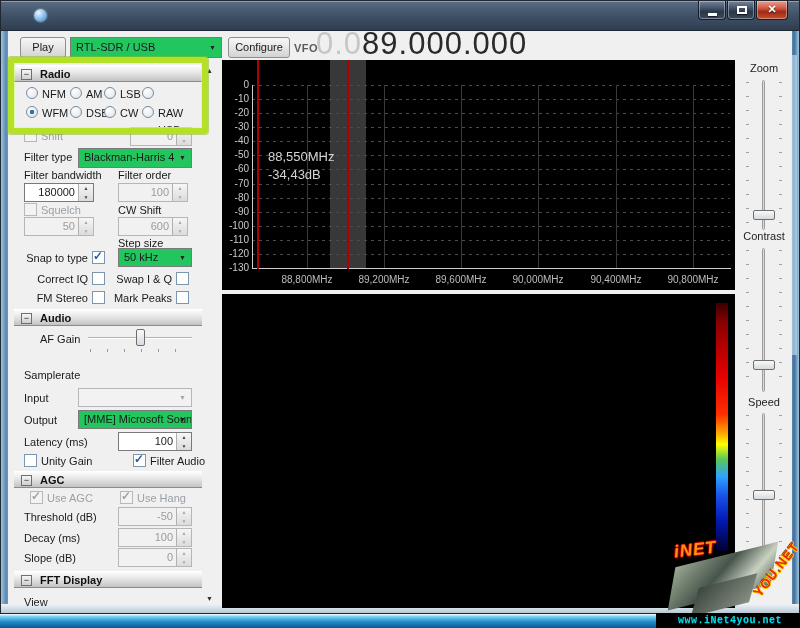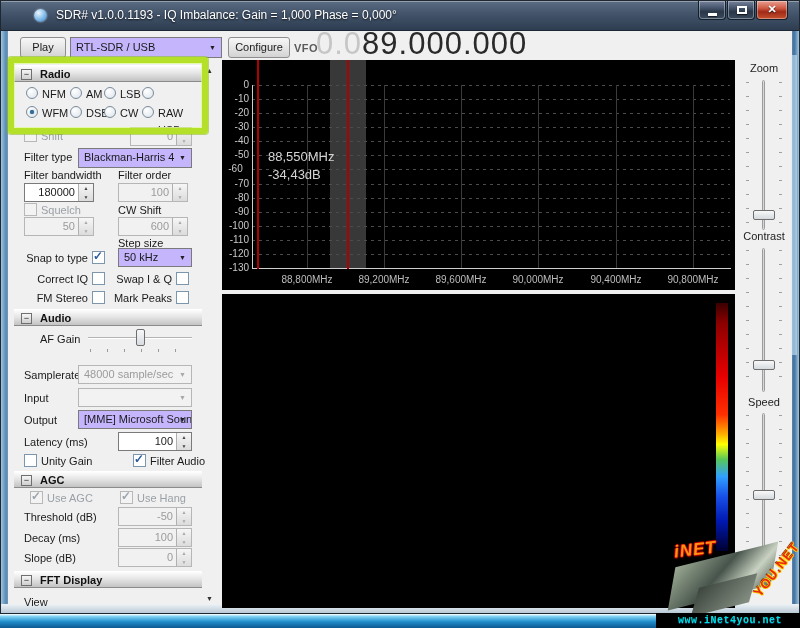--- a/index.html
+++ b/index.html
@@ -30,21 +30,21 @@
   #brd-left { left:1px; top:31px; width:7px; height:573px; background:linear-gradient(90deg,#9fc6de,#5a8ab4 70%,#6f97ba); }
   #brd-right { left:792px; top:31px; width:7px; height:573px; background:linear-gradient(270deg,#9fc6de,#3f6f9e 70%,#5d88ae); }
   #brd-right-shine { left:791px; top:55px; width:6px; height:300px; background:rgba(215,238,252,.55); }
   #brd-bottom { left:1px; top:604px; width:798px; height:9px; background:linear-gradient(180deg,#eef3f7,#b9c9d5); }
   #strip-teal { left:0; top:614px; width:800px; height:14px;
     background:linear-gradient(180deg,#ffffff 0%,#7fd2f2 18%,#1f8dcc 55%,#0a5890 100%); }
 
   
   .btn { border:1px solid #8e8e8e; border-radius:3px; background:linear-gradient(180deg,#f7f7f7,#e8e8e8 45%,#d3d3d3);
     font-size:11px; text-align:center; line-height:19px; color:#1a1a1a; }
-  .dd { border:1px solid #7a7a7a; background:#c4b5fd; font-size:11px; line-height:17px; padding-left:5px; white-space:nowrap; overflow:hidden; }
+  .dd { border:1px solid #7a7a7a; background:#22c55e; font-size:11px; line-height:17px; padding-left:5px; white-space:nowrap; overflow:hidden; }
   .dd .arr { position:absolute; right:2px; top:0; bottom:0; width:13px; text-align:center; font-size:7px; line-height:17px; color:#202020; }
   .dd.dis { background:#f2f2f2; border-color:#b6b6b6; color:#9b9b9b; }
   .dd.dis .arr { color:#a8a8a8; }
   #vfo-label { color:#5a5a5a; font-size:11px; font-weight:bold; letter-spacing:.5px; }
   #freq { font-size:31px; font-weight:300; letter-spacing:1px; color:#2a2a2a; white-space:nowrap; }
   #freq .dim { color:#c6c6c6; }
 
   
   .group-hdr { left:14px; width:188px; height:17px; background:linear-gradient(180deg,#fdfdfd,#e6e6e6 45%,#c3c3c3);
     border-top:1px solid #ffffff; border-bottom:1px solid #8b8b8b; }
@@ -127,21 +127,20 @@
 <body>
 
 <div id="app">
 
   <div id="win" class="abs"></div>
 
   <div id="titlebar" class="abs">
       <div class="hl"></div>
     </div>
   <div id="app-icon" class="abs"></div>
-  <div id="title-text" class="abs">SDR# v1.0.0.1193 - IQ Imbalance: Gain = 1,000 Phase = 0,000°</div>
   <div class="abs capbtn" style="left:698px;width:28px;">
       <span class="cap-glyph-min"></span>
     </div>
   <div class="abs capbtn" style="left:727px;width:28px;">
       <span class="cap-glyph-max"></span>
     </div>
   <div class="abs capbtn close" style="left:756px;width:32px;">
       <span class="cap-glyph-x">✕</span>
     </div>
 
@@ -255,24 +254,20 @@
   <div class="abs group-hdr" style="top:309px;">
     <span class="collapse-btn">−</span>
     <span class="hdr-label">Audio</span>
   </div>
   <span class="abs lbl" style="left:24px;top:333px;margin-left:16px;">AF Gain</span>
   <div class="abs hslider-track" style="left:88px;top:337px;width:104px;"></div>
   <div class="abs hthumb" style="left:136px;top:329px;"></div>
   <div class="abs hticks" style="left:90px;top:349px;width:102px;"></div>
 
   <span class="abs lbl" style="left:24px;top:369px;">Samplerate</span>
-  <div class="abs dd dis" style="left:78px;top:365px;width:114px;height:19px;">
-    <span>48000 sample/sec</span>
-    <span class="arr">▼</span>
-  </div>
   <span class="abs lbl" style="left:24px;top:392px;">Input</span>
   <div class="abs dd dis" style="left:78px;top:388px;width:114px;height:19px;">
     <span class="arr">▼</span>
   </div>
   <span class="abs lbl" style="left:24px;top:414px;">Output</span>
   <div class="abs dd" style="left:78px;top:410px;width:114px;height:19px;">
     <span>[MME] Microsoft Sound</span>
     <span class="arr">▼</span>
   </div>
   <span class="abs lbl" style="left:24px;top:436px;">Latency (ms)</span>
@@ -362,21 +357,21 @@
       </div>
     <div id="axis-v" class="abs"></div>
     <div id="axis-h" class="abs"></div>
     <div id="db-labels">
         <div class="db-lbl" style="top: 19px;">0</div>
         <div class="db-lbl" style="top: 33.08px;">-10</div>
         <div class="db-lbl" style="top: 47.16px;">-20</div>
         <div class="db-lbl" style="top: 61.24px;">-30</div>
         <div class="db-lbl" style="top: 75.32px;">-40</div>
         <div class="db-lbl" style="top: 89.4px;">-50</div>
-        <div class="db-lbl" style="top: 103.48px; text-align: center;">-60</div>
+        <div class="db-lbl" style="top: 103.48px;">-60</div>
         <div class="db-lbl" style="top: 117.56px;">-70</div>
         <div class="db-lbl" style="top: 131.64px;">-80</div>
         <div class="db-lbl" style="top: 145.72px;">-90</div>
         <div class="db-lbl" style="top: 159.8px;">-100</div>
         <div class="db-lbl" style="top: 173.88px;">-110</div>
         <div class="db-lbl" style="top: 187.96px;">-120</div>
         <div class="db-lbl" style="top: 202.04px;">-130</div>
       </div>
     <div id="freq-labels">
         <div class="freq-lbl" style="left: 85px;">88,800MHz</div>

